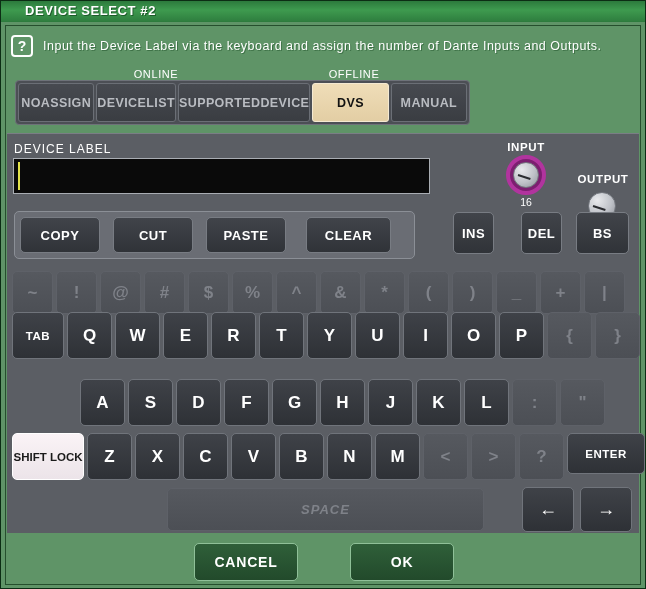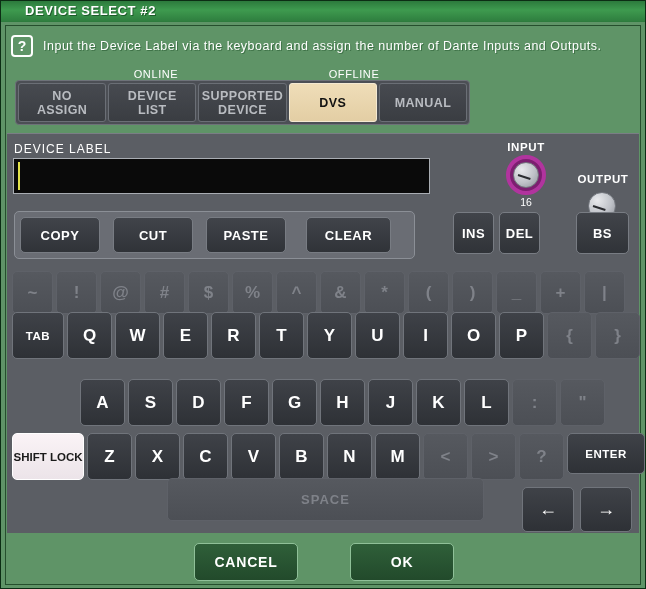--- a/index.html
+++ b/index.html
@@ -115,21 +115,21 @@
   .tab {
     flex: 1 1 0;
     border-radius: 3px;
     background: linear-gradient(to bottom, #474a50 0%, #3a3d42 100%);
     border: 1px solid #6b6f76;
     color: #b9bcc1;
     font-size: 12.5px;
     font-weight: bold;
     letter-spacing: 0.4px;
     display: flex;
-    flex-direction: column;
+    flex-direction: row;
     align-items: center;
     justify-content: center;
     line-height: 14px;
     box-sizing: border-box;
     text-align: center;
   }
   .tab.selected {
     background: linear-gradient(to bottom, #efddb8 0%, #e3ceA4 100%);
     background-color: #e8d5ae;
     color: #121212;
@@ -393,21 +393,21 @@
     <div class="knob-val">16</div>
   </div>
 
   <div class="editpanel"></div>
   <div class="btn" style="left:19px; top:216px; width:80px; height:36px;">COPY</div>
   <div class="btn" style="left:112px; top:216px; width:80px; height:36px;">CUT</div>
   <div class="btn" style="left:305px; top:216px; width:85px; height:36px;">CLEAR</div>
   <div class="btn" style="left:205px; top:216px; width:80px; height:36px;">PASTE</div>
 
   <div class="btn" style="left:452px; top:211px; width:41px; height:42px;">INS</div>
-  <div class="btn" style="left:498px; top:211px; width:41px; height:42px;">DEL</div>
+  <div class="btn" style="left:520px; top:211px; width:41px; height:42px;">DEL</div>
   <div class="btn" style="left:575px; top:211px; width:53px; height:42px;">BS</div>
 
   <div class="keyrow" style="left:11px; top:270px; gap:3px;">
     <div class="key dim" style="width:41px;height:43px;">~</div>
     <div class="key dim" style="width:41px;height:43px;">!</div>
     <div class="key dim" style="width:41px;height:43px;">@</div>
     <div class="key dim" style="width:41px;height:43px;">#</div>
     <div class="key dim" style="width:41px;height:43px;">$</div>
     <div class="key dim" style="width:41px;height:43px;">%</div>
     <div class="key dim" style="width:41px;height:43px;">^</div>
@@ -458,20 +458,20 @@
     <div class="key" style="width:45px;height:47px;">V</div>
     <div class="key" style="width:45px;height:47px;">B</div>
     <div class="key" style="width:45px;height:47px;">N</div>
     <div class="key" style="width:45px;height:47px;">M</div>
     <div class="key dim" style="width:45px;height:47px;">&lt;</div>
     <div class="key dim" style="width:45px;height:47px;">&gt;</div>
     <div class="key dim" style="width:45px;height:47px;">?</div>
     <div class="key small" style="width:78px;height:41px;">ENTER</div>
   </div>
 
-  <div class="key dim" style="position:absolute; left:166px; top:477px; width:317px; height:43px; font-size:13px; letter-spacing:1px;">SPACE</div>
+  <div class="key dim" style="position:absolute; left:166px; top:487px; width:317px; height:43px; font-size:13px; letter-spacing:1px;font-style:italic;">SPACE</div>
   <div class="key arrow" style="position:absolute; left:521px; top:486px; width:52px; height:45px;">←</div>
   <div class="key arrow" style="position:absolute; left:579px; top:486px; width:52px; height:45px;">→</div>
 
   <div class="gbtn" style="left:193px; top:542px; width:104px; height:38px;">CANCEL</div>
   <div class="gbtn" style="left:349px; top:542px; width:104px; height:38px;">OK</div>
 
 </div>
 
 </body></html>

